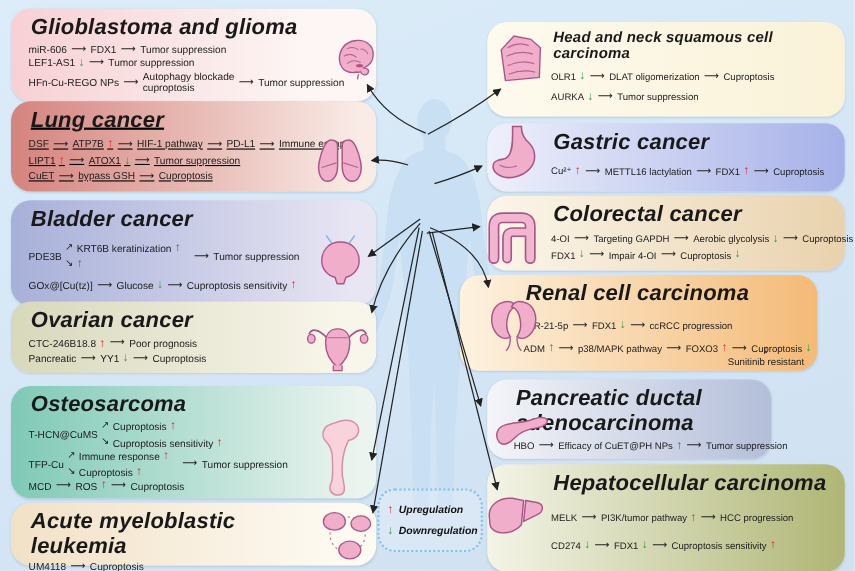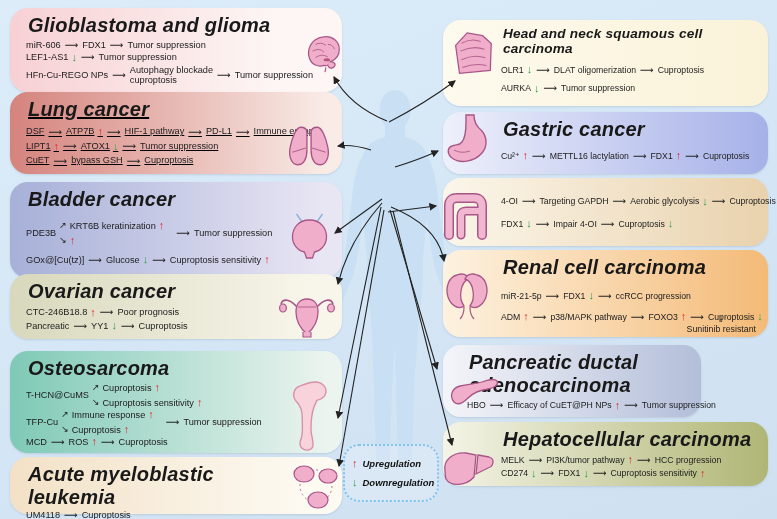--- a/index.html
+++ b/index.html
@@ -36,23 +36,23 @@
   
   .p-glio {left:10px;top:8px;  width:332px;height:84px; background:linear-gradient(90deg,#f7d0d4,#fdf6f4 80%);}
   .p-lung {left:10px;top:92px; width:332px;height:82px; background:linear-gradient(90deg,#d5837d,#f9ebe6 95%);text-decoration:underline;}
   .p-blad {left:10px;top:182px;width:332px;height:96px; background:linear-gradient(90deg,#a7b0d8,#e9e6f4 95%);}
   .p-ovar {left:10px;top:274px;width:332px;height:65px; background:linear-gradient(90deg,#d8d8bc,#f8f5ea 90%);}
   .p-osteo{left:10px;top:351px;width:332px;height:102px;background:linear-gradient(90deg,#7fc9b6,#ebf4ef 95%);}
   .p-aml  {left:10px;top:457px;width:332px;height:57px; background:linear-gradient(90deg,#f2e1c6,#fdfaf2 90%);}
   .p-hnsc {left:443px;top:20px; width:325px;height:86px;background:linear-gradient(90deg,#fdfaee,#faf2d8);}
   .p-gast {left:443px;top:112px;width:325px;height:62px;background:linear-gradient(90deg,#eef0fb,#a6b1e8);}
   .p-colo {left:443px;top:178px;width:325px;height:68px;background:linear-gradient(90deg,#fbf6ea,#e9d2ad);}
-  .p-renal{left:443px;top:250px;width:325px;height:87px;background:linear-gradient(90deg,#fdf2e0,#f4ba77);justify-content:center;}
+  .p-renal{left:418px;top:250px;width:325px;height:87px;background:linear-gradient(90deg,#fdf2e0,#f4ba77);justify-content:center;}
   .p-panc {left:443px;top:345px;width:258px;height:72px;background:linear-gradient(90deg,#f4f5f9,#b3bed9);padding-left:24px;}
-  .p-hepa {left:443px;top:422px;width:325px;height:64px;background:linear-gradient(90deg,#f4f4e7,#afb675);}
+  .p-hepa {left:443px;top:422px;width:325px;height:98px;background:linear-gradient(90deg,#f4f4e7,#afb675);}
 </style>
 </head>
 <body>
 
 <div id="canvas">
 
   <svg id="body-svg" width="146" height="390" viewBox="0 0 146 390">
     <g fill="#c8dff4">
       <ellipse cx="73" cy="22" rx="15.5" ry="20"></ellipse>
       <rect x="63" y="34" width="20" height="20"></rect>
@@ -283,20 +283,21 @@
           <span class="tk">METTL16 lactylation</span>
           <span class="arr">⟶</span>
           <span class="tk">FDX1</span>
           <span class="up">↑</span>
           <span class="arr">⟶</span>
           <span class="tk">Cuproptosis</span>
         </div>
       </div>
   </div>
   <div class="panel pr p-colo">
+    <h2 class="ptitle">Colorectal cancer</h2>
     <div class="rows">
         <div class="row">
           <span class="tk">4-OI</span>
           <span class="arr">⟶</span>
           <span class="tk">Targeting GAPDH</span>
           <span class="arr">⟶</span>
           <span class="tk">Aerobic glycolysis</span>
           <span class="dn">↓</span>
           <span class="arr">⟶</span>
           <span class="tk">Cuproptosis</span>

